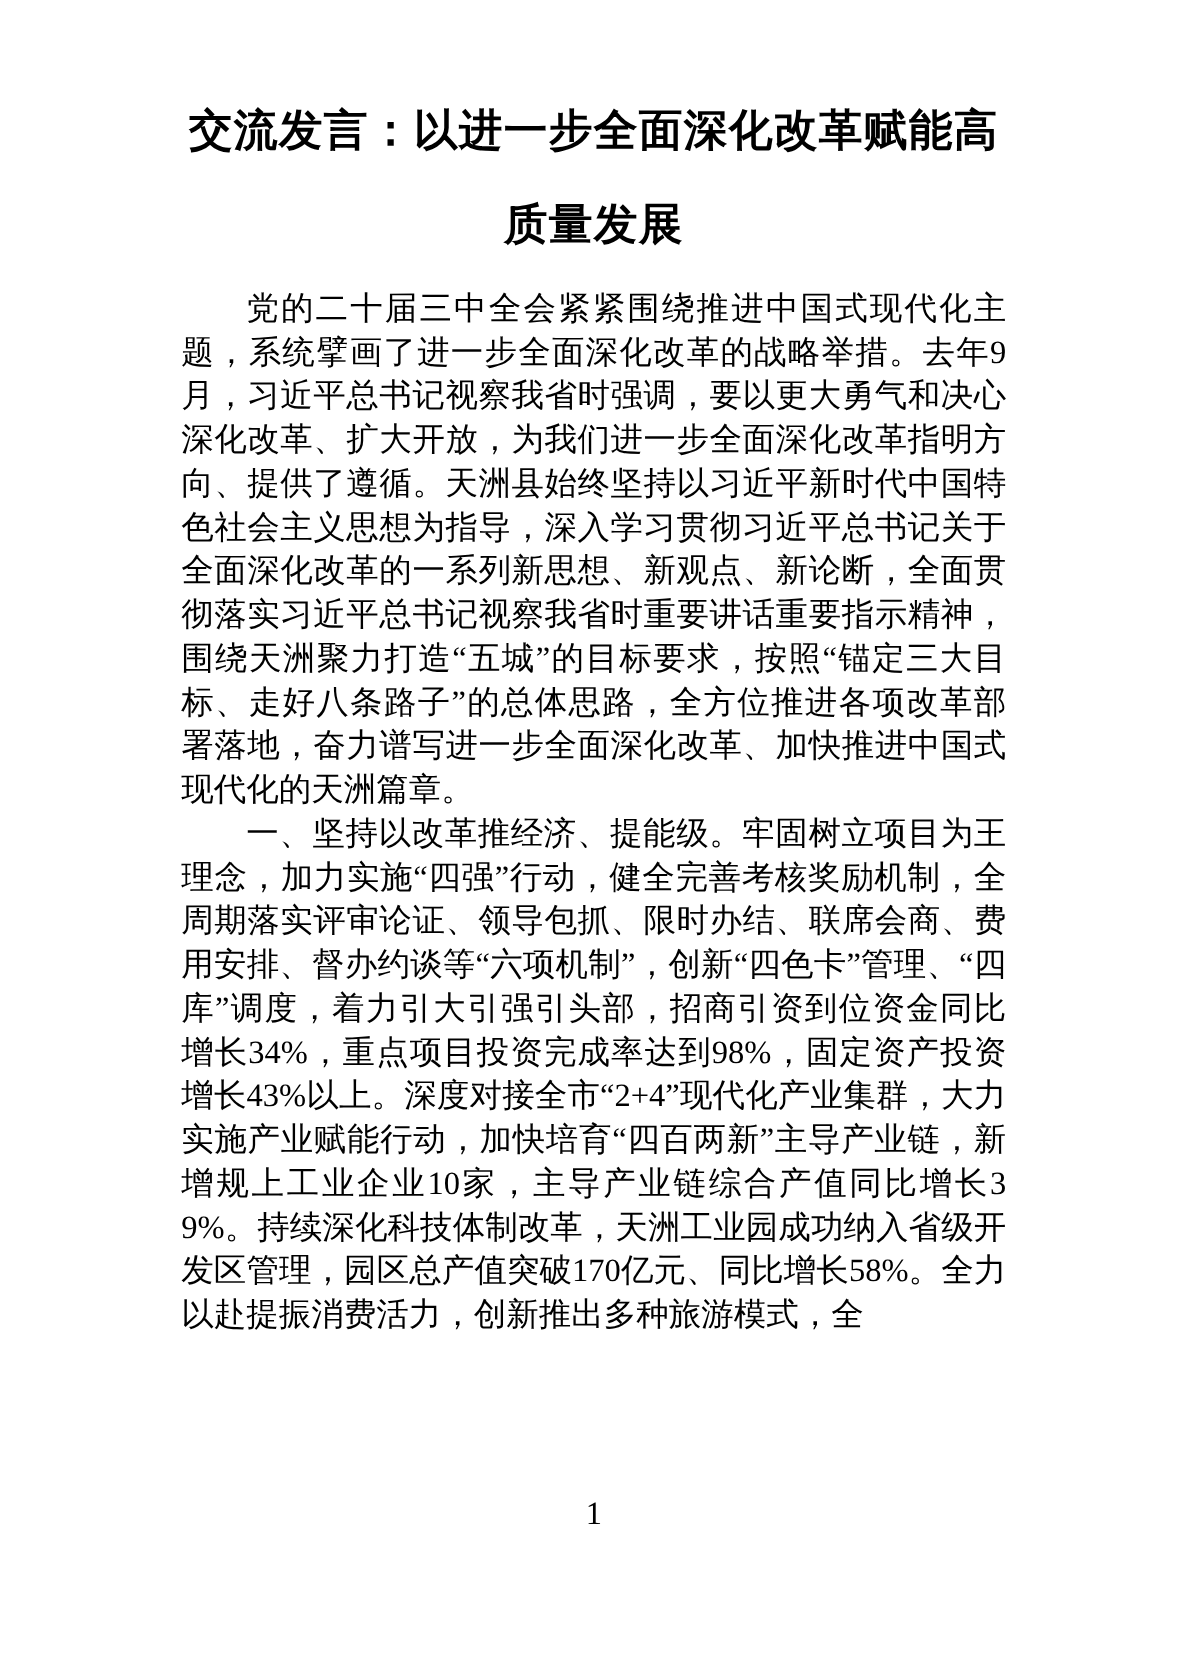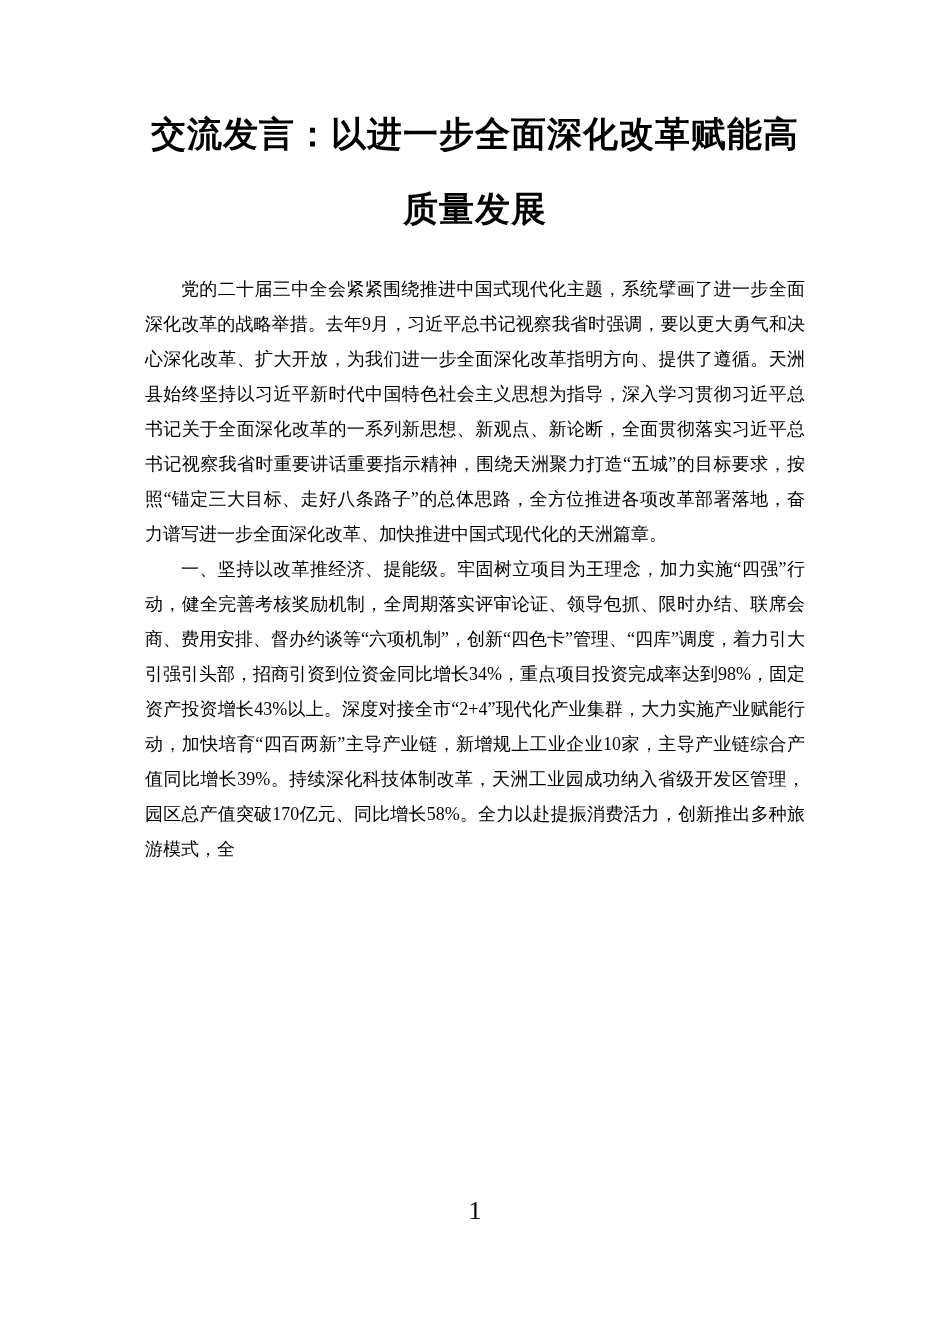--- a/index.html
+++ b/index.html
@@ -5,37 +5,37 @@
   html, body {
     margin: 0;
     padding: 0;
     background: #ffffff;
   }
   .page {
     position: relative;
     width: 950px;
     height: 1344px;
     box-sizing: border-box;
-    padding: 97px 145px 0 145px;
+    padding: 67px 145px 0 145px;
     background: #ffffff;
     color: #000000;
     font-family: "Liberation Serif", "DejaVu Serif", serif;
     overflow: hidden;
   }
   .doc-title {
     margin: 0;
     font-size: 35px;
     line-height: 75px;
     font-weight: 700;
     text-align: center;
     letter-spacing: 1px;
   }
   .doc-body {
-    margin-top: 25px;
-    font-size: 18px;
+    margin-top: 12px;
+    font-size: 26px;
     line-height: 35px;
     text-align: justify;
     text-justify: inter-ideograph;
   }
   .doc-body p {
     margin: 0;
     text-indent: 2em;
     word-break: break-all;
   }
   .page-number {

